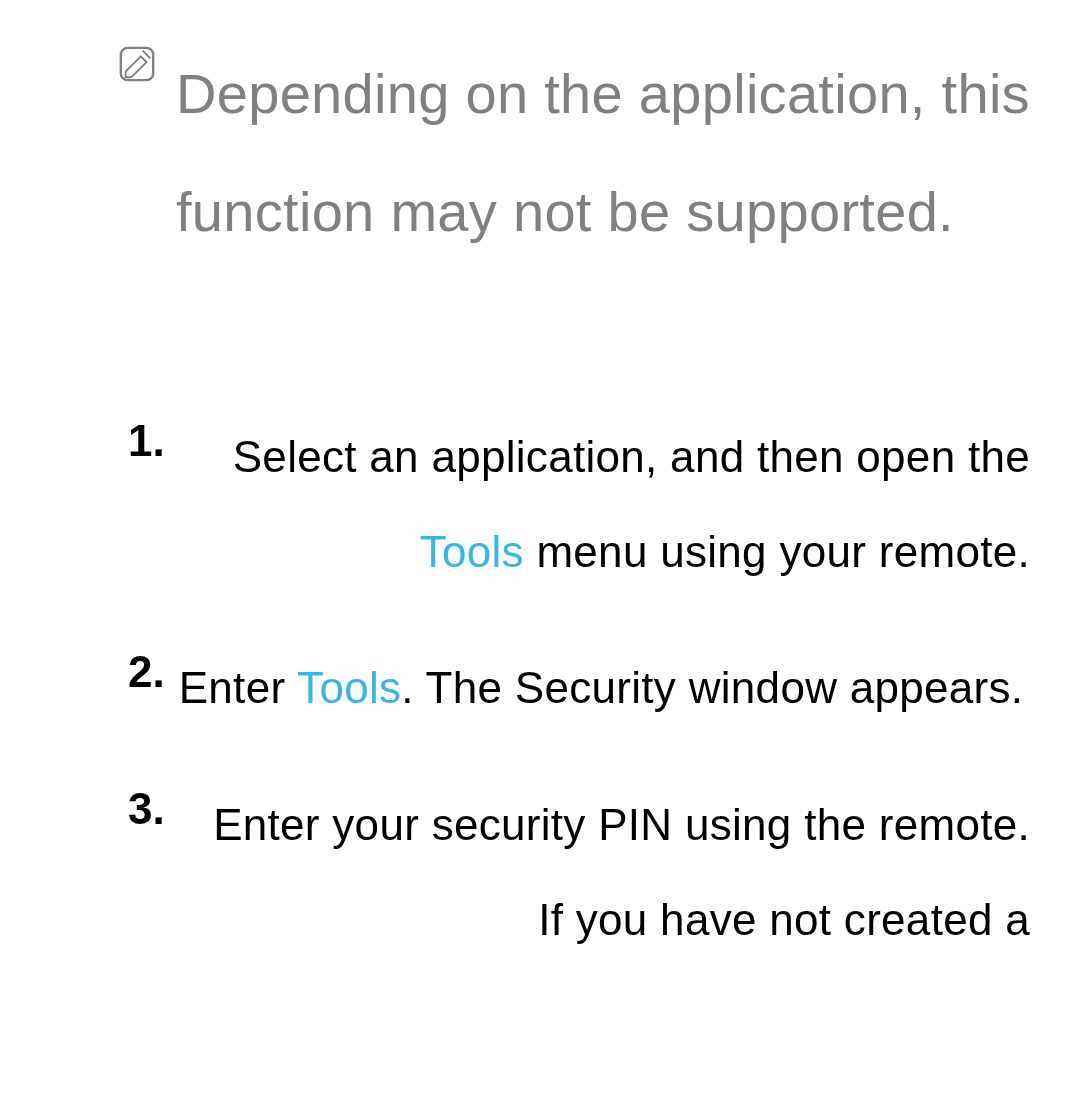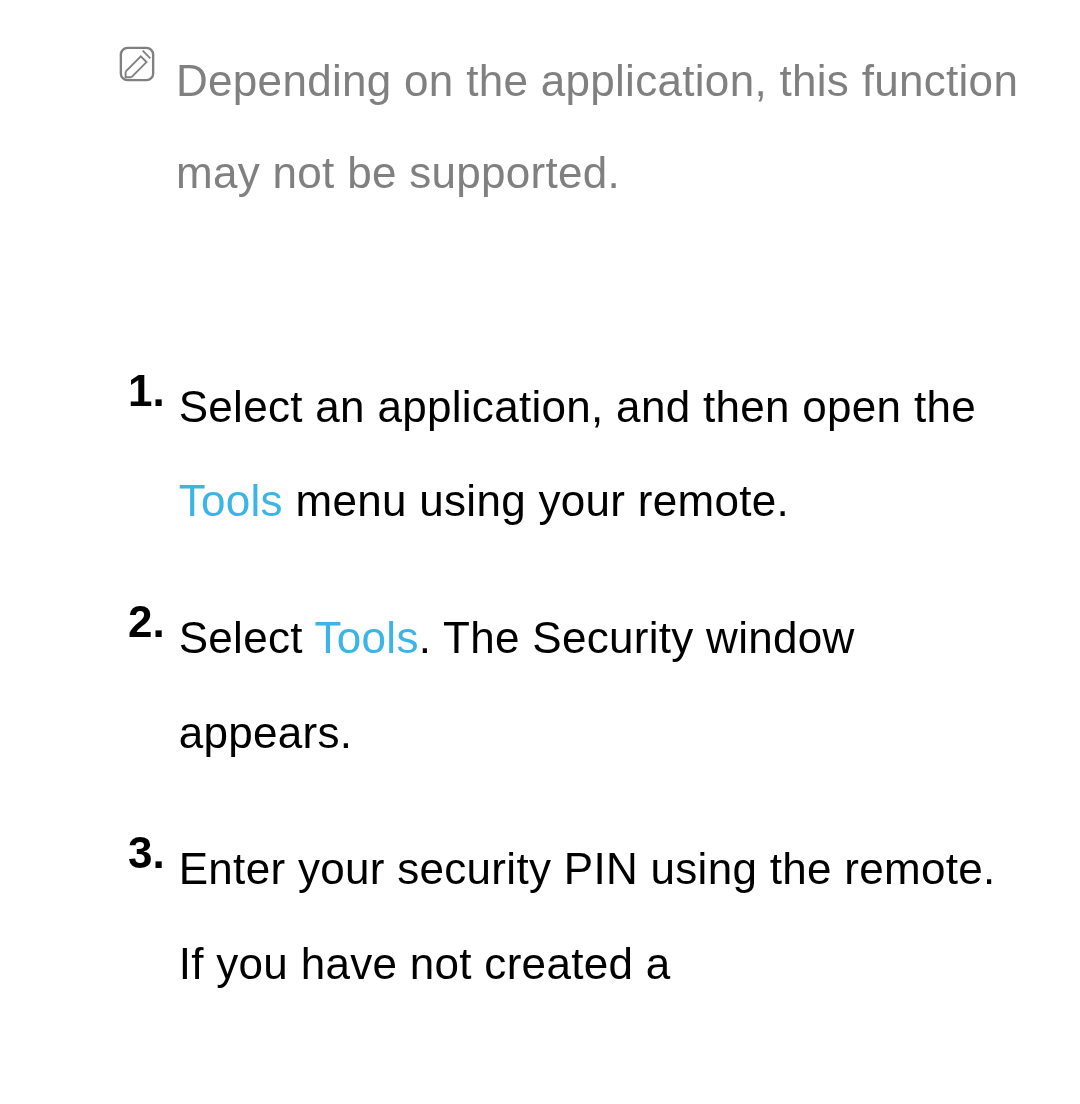--- a/index.html
+++ b/index.html
@@ -28,21 +28,21 @@
       width: 38px;
       height: 38px;
       margin-top: 10px;
     }
     .note-icon svg {
       width: 100%;
       height: 100%;
     }
     .note-text {
       color: #808080;
-      font-size: 44px;
+      font-size: 56px;
       line-height: 2.1;
       letter-spacing: 0.3px;
     }
     .section-heading {
       color: #f97316;
       font-size: 44px;
       line-height: 2.3;
       letter-spacing: 0.2px;
       margin-bottom: 42px;
     }
@@ -62,20 +62,21 @@
       font-size: 44px;
       font-weight: bold;
       line-height: 1.4;
       flex-shrink: 0;
     }
     .step-text {
       color: #000000;
       font-size: 44px;
       line-height: 2.15;
       letter-spacing: 0.3px;
+      text-align: right;
     }
     .highlight-blue {
       color: #3bb4e8;
     }
   </style>
 </head>
 <body>
 
 <div class="content">
 
@@ -95,21 +96,21 @@
   <ol class="steps-list">
     <li class="step-item">
       <span class="step-number">1.</span>
       <span class="step-text">
         <span>Select an application, and then open the </span><span class="highlight-blue">Tools</span><span> menu using your remote.</span>
       </span>
     </li>
     <li class="step-item">
       <span class="step-number">2.</span>
       <span class="step-text">
-        <span>Select </span><span class="highlight-blue">Tools</span><span>. The Security window appears.</span>
+        <span>Enter </span><span class="highlight-blue">Tools</span><span>. The Security window appears.</span>
       </span>
     </li>
     <li class="step-item">
       <span class="step-number">3.</span>
       <span class="step-text">
         <span>Enter your security PIN using the remote. If you have not created a</span><span class="highlight-blue"></span><span></span>
       </span>
     </li>
   </ol>
 

